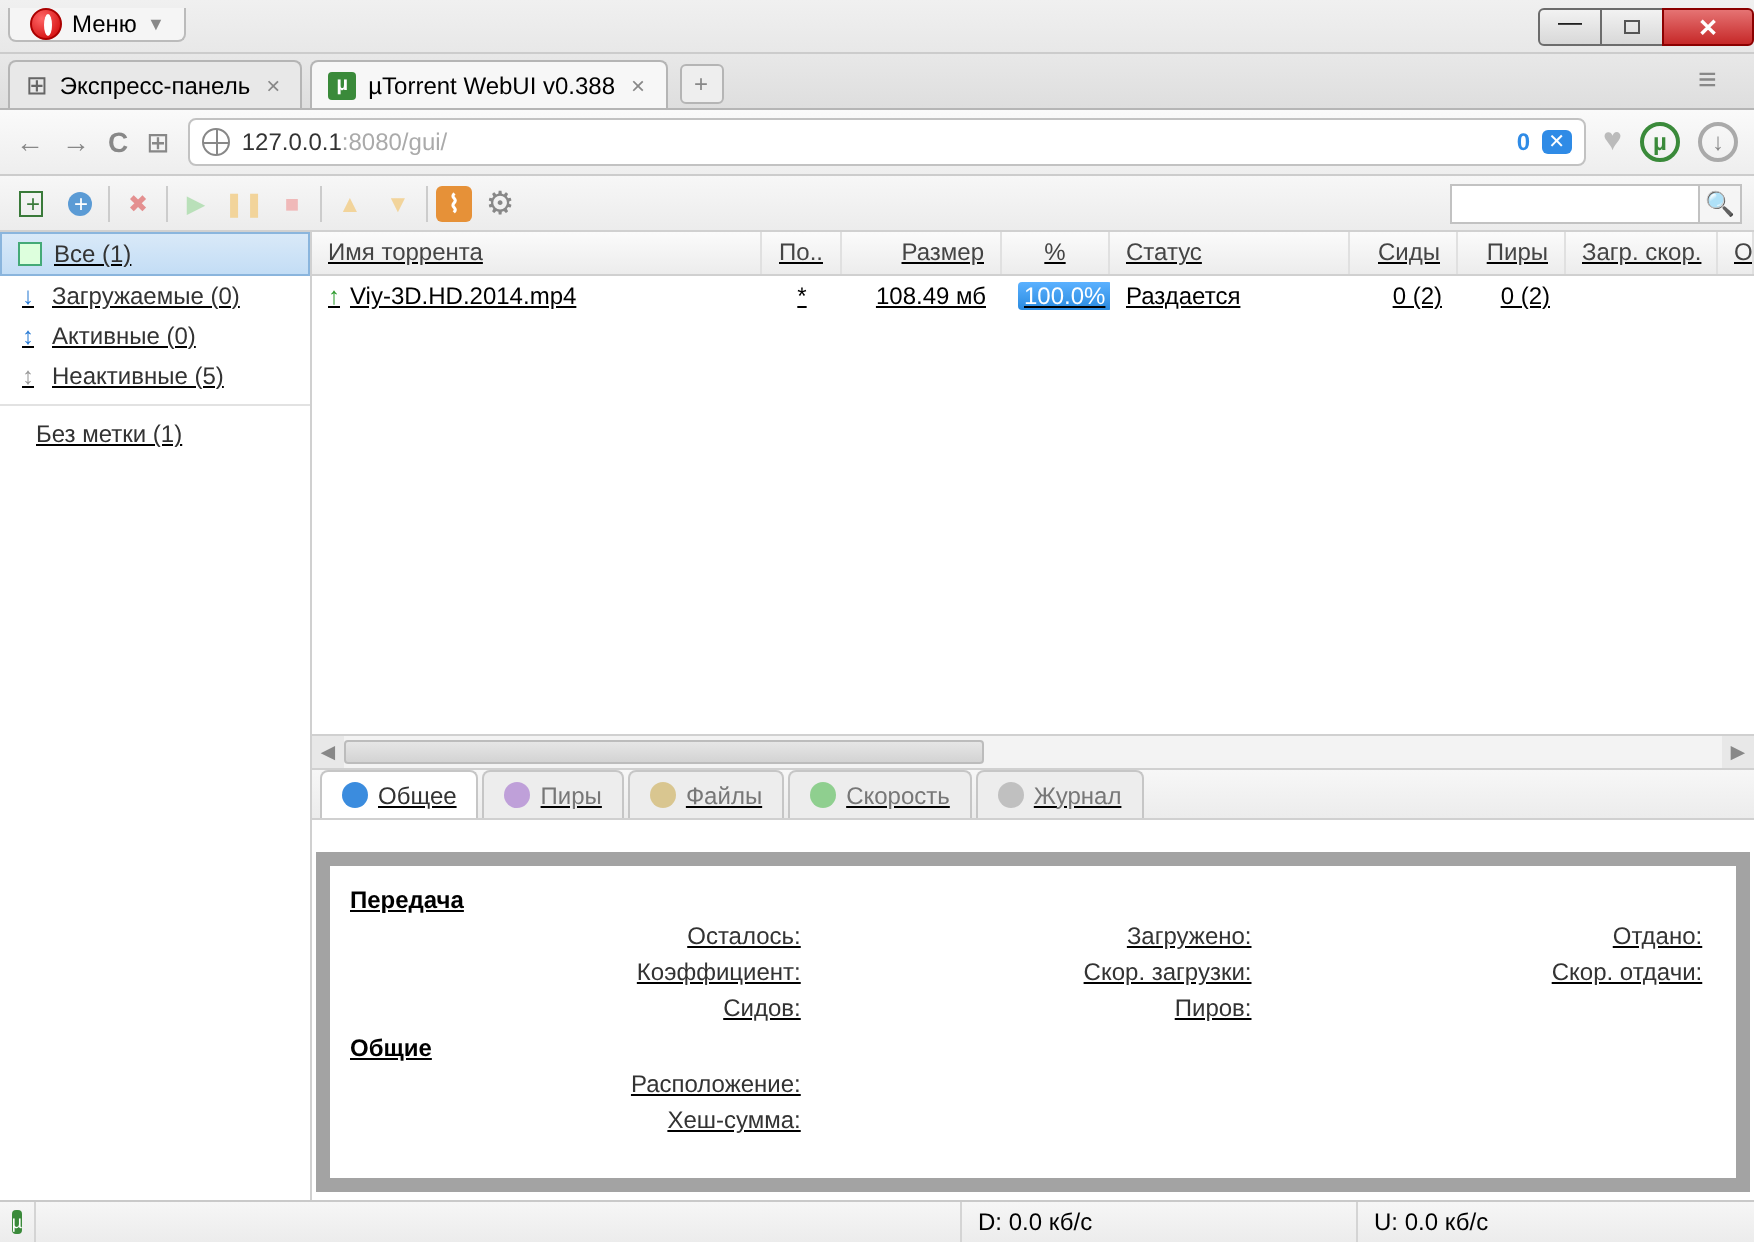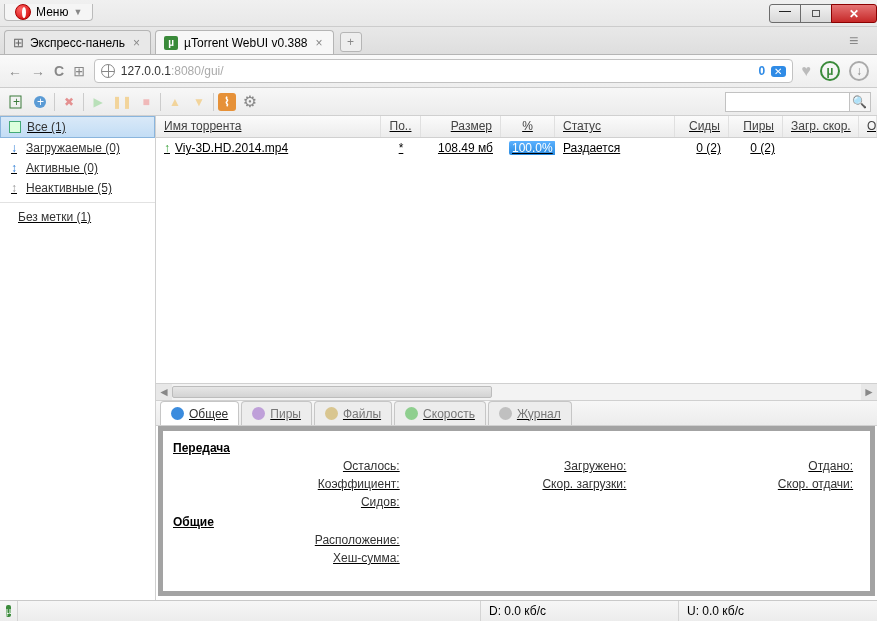--- a/index.html
+++ b/index.html
@@ -82,21 +82,21 @@
 .detail-tabs { display:flex; background:linear-gradient(#f7f7f7,#ececec); border-top:1px solid #d0d0d0; border-bottom:1px solid #d0d0d0; height:26px; padding-left:4px; gap:2px;}
 .dtab { display:flex;align-items:center;gap:5px; padding:3px 10px; border:1px solid #c6c6c6; border-bottom:none; border-radius:4px 4px 0 0; background:#ededed; color:#777; cursor:pointer;}
 .dtab.active { background:#fff; color:#333;}
 .dtab .di { width:13px;height:13px;border-radius:50%;}
 .di.info{background:#3b8cde;}
 .di.peers{background:#bfa0d9;}
 .di.files{background:#d9c690;}
 .di.speed{background:#8fcf8f;}
 .di.log{background:#c0c0c0;}
 
-.detail-body { flex:0 0 auto; background:#fff; border:5px solid #a3a3a3; margin:0 2px 4px 2px; padding:6px 10px; height:170px;}
+.detail-body { flex:0 0 auto; background:#fff; border:7px solid #a3a3a3; margin:16px 2px 4px 2px; padding:6px 10px; height:170px;}
 .sect-title { font-weight:bold; margin:4px 0 2px 0;}
 .kv-row { display:flex;text-align:right;}
 .kv-row > div { width:33%; color:#333; padding:2px 0;}
 
 
 .statusbar { height:21px; border-top:1px solid #c9c9c9; background:linear-gradient(#f6f6f6,#ececec); display:flex; align-items:center; font-size:11px;}
 .sb-cell { border-right:1px solid #d4d4d4; padding:0 8px; height:100%; display:flex; align-items:center;}
 .sb-cell.first{width:18px;justify-content:center;}
 .sb-flex{flex:1;}
 
@@ -284,20 +284,21 @@
         <div>Загружено:</div>
         <div>Отдано:</div>
       </div>
       <div class="kv-row">
         <div>Коэффициент:</div>
         <div>Скор. загрузки:</div>
         <div>Скор. отдачи:</div>
       </div>
       <div class="kv-row">
         <div>Сидов:</div>
+        <div>Пиров:</div>
         <div></div>
       </div>
       <div class="sect-title">Общие</div>
       <div class="kv-row">
           <div>Расположение:</div>
         </div>
       <div class="kv-row">
           <div>Хеш-сумма:</div>
         </div>
     </div>

